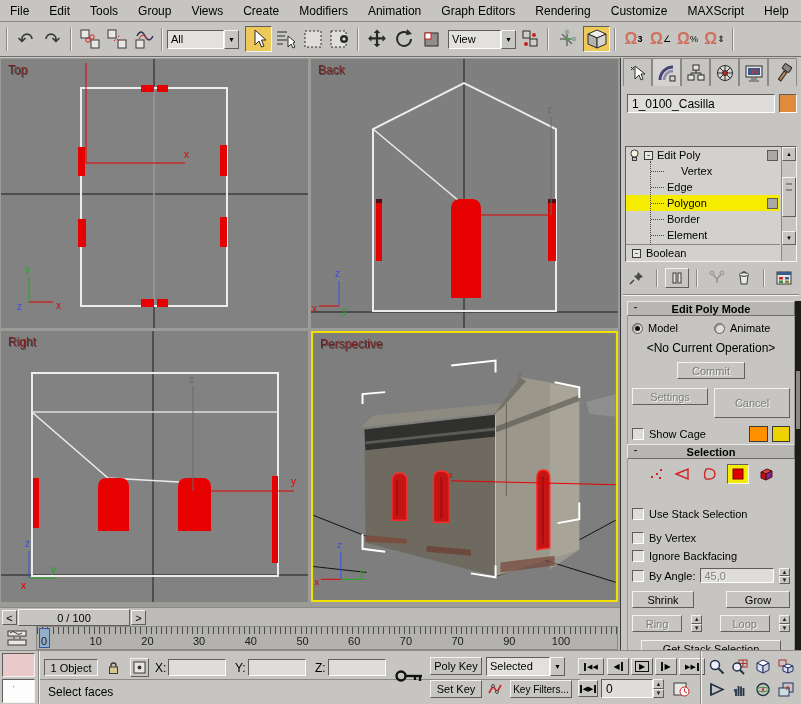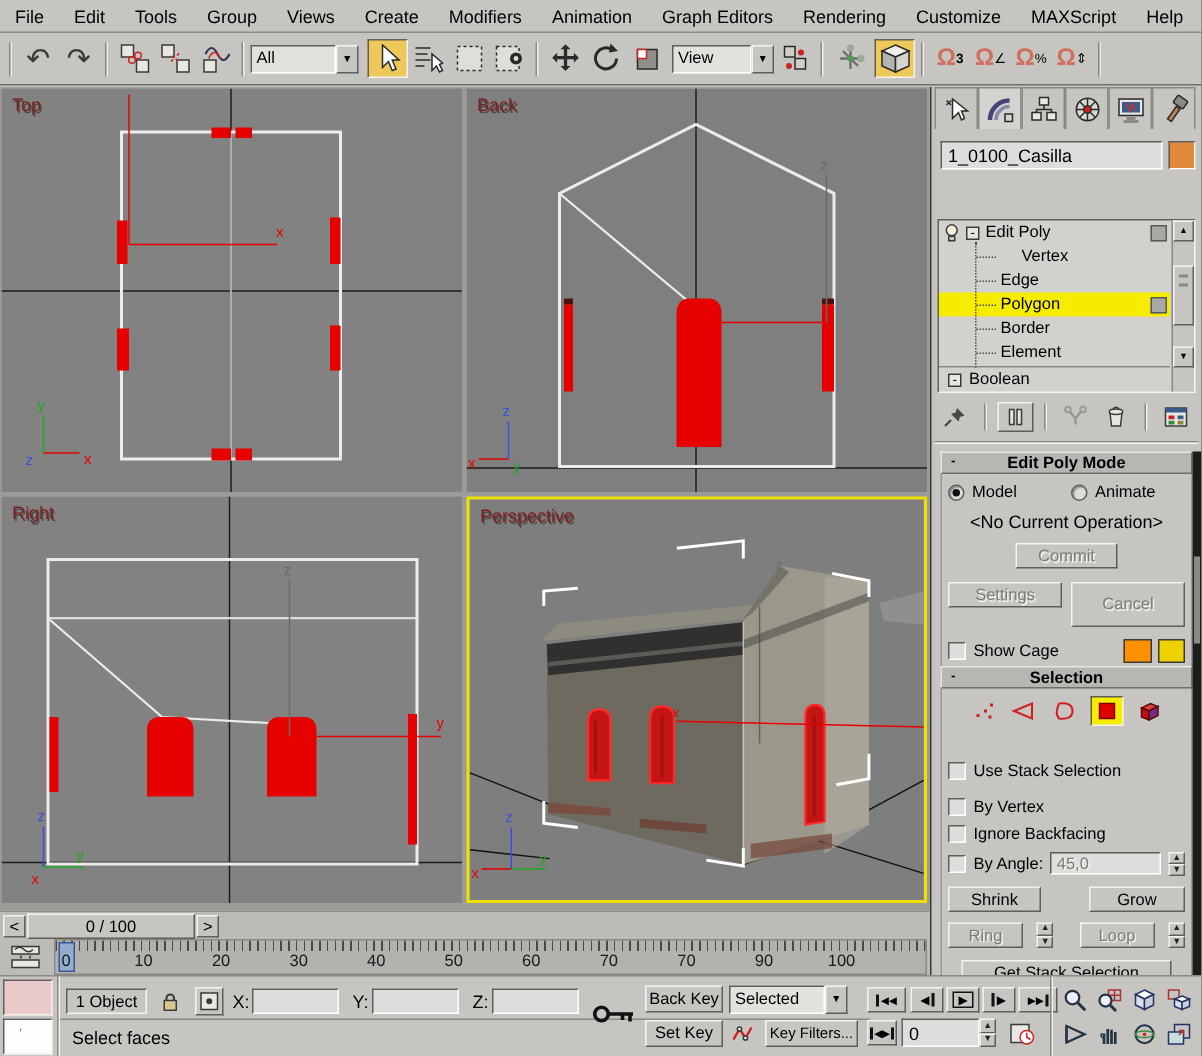--- a/index.html
+++ b/index.html
@@ -665,21 +665,21 @@
     <div class="abs btn" style="left:392px;top:5px;width:34px;height:40px">
         <svg width="30" height="22" viewBox="0 0 30 22">
           <circle cx="7" cy="11" r="4.5" fill="none" stroke="#111" stroke-width="2.4"></circle>
           <line x1="11.5" y1="11" x2="28" y2="11" stroke="#111" stroke-width="2.4"></line>
           <line x1="21" y1="11" x2="21" y2="15" stroke="#111" stroke-width="2.4"></line>
           <line x1="26" y1="11" x2="26" y2="16" stroke="#111" stroke-width="2.4"></line>
         </svg>
       </div>
 
     <div class="abs btn raised" style="left:430px;top:6px;width:52px;height:18px">
-        <span>Back Key</span>
+        <span>Poly Key</span>
       </div>
     <div class="abs btn raised" style="left:430px;top:29px;width:52px;height:18px">
         <span>Set Key</span>
       </div>
     <div class="abs ddl" style="left:486px;top:6px;width:79px">
       <div class="tx">Selected</div>
       <div class="ar">▼</div>
     </div>
     <div class="abs btn" style="left:486px;top:29px;width:20px;height:18px">
         <svg width="16" height="14" viewBox="0 0 16 14">

